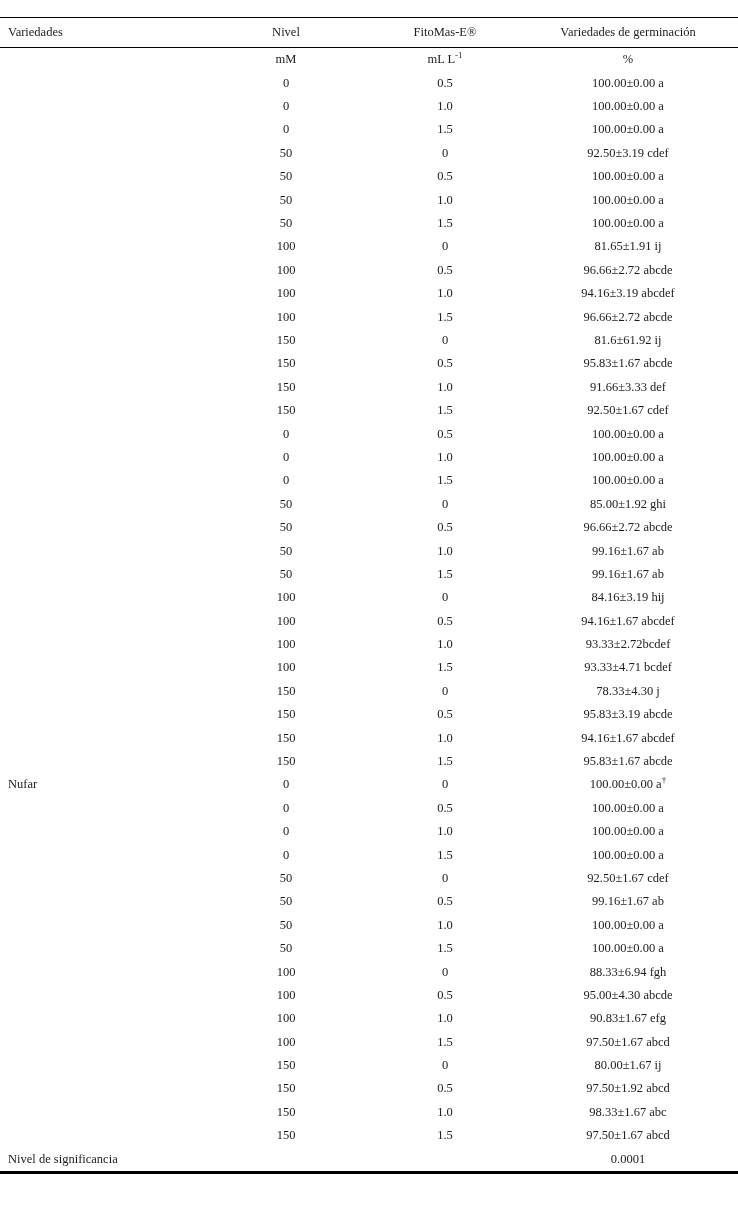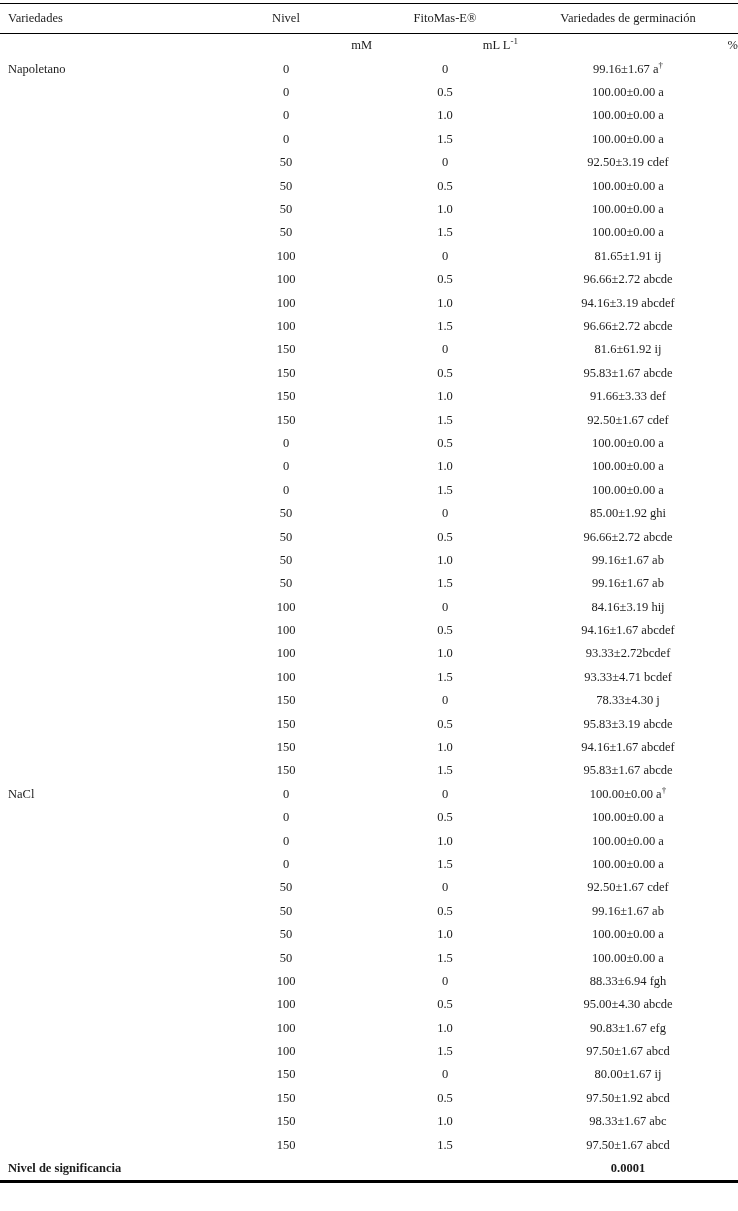--- a/index.html
+++ b/index.html
@@ -7,21 +7,21 @@
     margin: 0;
     padding: 0;
     width: 738px;
     background: #ffffff;
     font-family: "Liberation Serif", "DejaVu Serif", serif;
     color: #1c1c1c;
   }
   .page {
     width: 738px;
     height: 1211px;
-    padding-top: 3px;
+    padding-top: 17px;
     background: #ffffff;
     overflow: hidden;
   }
   table.data-table {
     width: 738px;
     border-collapse: collapse;
     table-layout: fixed;
     border-top: 1.5px solid #000000;
     border-bottom: 3px solid #000000;
     font-size: 12.5px;
@@ -36,40 +36,39 @@
     font-weight: normal;
     text-align: center;
     vertical-align: middle;
     border-bottom: 1.5px solid #000000;
     padding: 0;
   }
   thead tr.header-row th.left { text-align: left; padding-left: 8px; }
 
   thead tr.units-row td {
     height: 24px;
-    text-align: right;
+    text-align: center;
     vertical-align: middle;
     padding: 0;
   }
 
   tbody td {
     height: 23.4px;
     text-align: center;
     vertical-align: middle;
     padding: 0;
     white-space: nowrap;
   }
   tbody td.left { text-align: left; padding-left: 8px; }
 
   tfoot td {
     height: 25px;
     text-align: center;
     vertical-align: middle;
     padding: 0;
-    font-weight: bold;
   }
   tfoot td.left { text-align: left; padding-left: 8px; }
 
   sup {
     font-size: 9px;
     line-height: 0;
   }
 </style>
 </head>
 <body>
@@ -91,26 +90,20 @@
       </tr>
       <tr class="units-row">
         <td></td>
         <td>mM</td>
         <td><span>mL L</span><sup>-1</sup></td>
         <td>%</td>
       </tr>
     </thead>
     <tbody id="table-body">
         <tr>
-          <td class="left">Napoletano</td>
-          <td>0</td>
-          <td>0</td>
-          <td>99.16±1.67 a<sup>†</sup></td>
-        </tr>
-        <tr>
           <td class="left"></td>
           <td>0</td>
           <td>0.5</td>
           <td>100.00±0.00 a</td>
         </tr>
         <tr>
           <td class="left"></td>
           <td>0</td>
           <td>1.0</td>
           <td>100.00±0.00 a</td>
@@ -277,21 +270,21 @@
           <td>1.0</td>
           <td>94.16±1.67 abcdef</td>
         </tr>
         <tr>
           <td class="left"></td>
           <td>150</td>
           <td>1.5</td>
           <td>95.83±1.67 abcde</td>
         </tr>
         <tr>
-          <td class="left">NaCl</td>
+          <td class="left">Nufar</td>
           <td>0</td>
           <td>0</td>
           <td>100.00±0.00 a<sup>†</sup></td>
         </tr>
         <tr>
           <td class="left"></td>
           <td>0</td>
           <td>0.5</td>
           <td>100.00±0.00 a</td>
         </tr>

